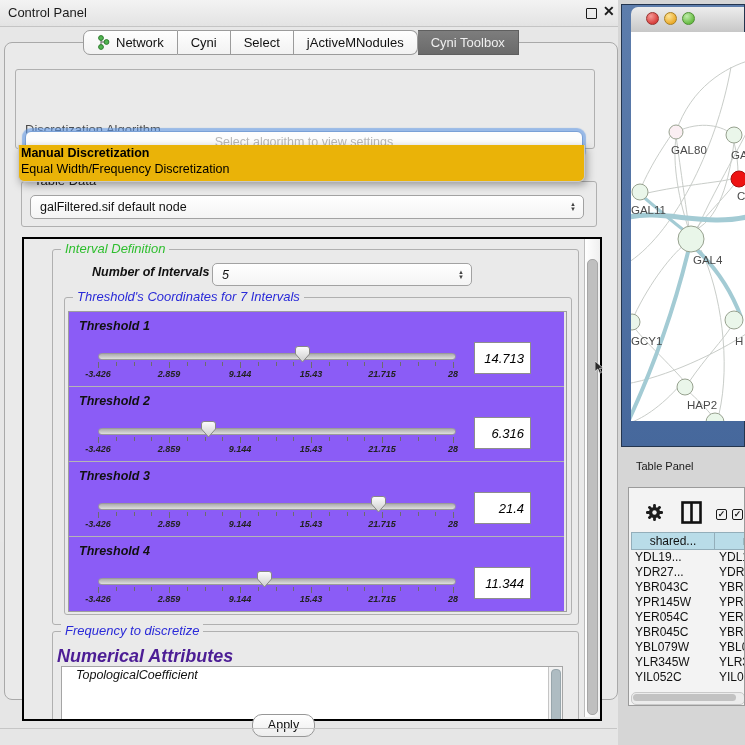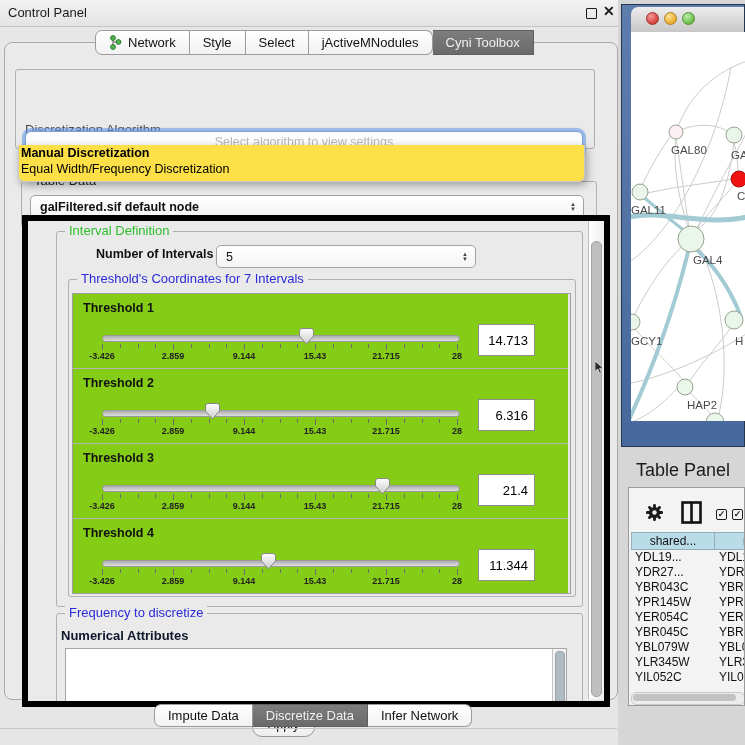--- a/index.html
+++ b/index.html
@@ -9,96 +9,96 @@
   .abs{position:absolute;}
 
   
   #left-panel{left:0;top:0;width:618px;height:542px;background:#e7e7e7;border-right:1px solid #9d9d9d;}
   #titlebar{left:0;top:0;width:618px;height:26px;background:linear-gradient(#f3f3f3,#e3e3e3);border-bottom:1px solid #c4c4c4;}
   #title{left:8px;top:5px;font-size:13px;color:#1a1a1a;}
   #float-btn{left:586px;top:8px;width:9px;height:9px;border:1.5px solid #1a1a1a;border-radius:1px;}
   #close-btn{left:603px;top:3px;font-size:14px;font-weight:bold;color:#1a1a1a;}
 
   
-  .tabrow{display:flex;height:25px;z-index:6;margin-left:12px;}
+  .tabrow{display:flex;height:25px;z-index:6;}
   .tab{display:flex;align-items:center;padding:0 13px;font-size:13px;background:linear-gradient(#fefefe,#f2f2f2);
        border:1px solid #9b9b9b;border-left:none;color:#111;white-space:nowrap;}
   .tab.first{border-left:1px solid #9b9b9b;border-radius:7px 0 0 7px;}
   .tab.last{border-radius:0 7px 7px 0;}
   .tab.selected{background:linear-gradient(#7d7d7d,#6a6a6a);color:#efefef;border-color:#5f5f5f;}
   .tab .ticon{margin-right:6px;display:inline-flex;}
 
   
   #dialog{left:4px;top:42px;width:612px;height:656px;background:#eaeaea;border:1px solid #a9a9a9;border-radius:8px;}
 
   .group{position:absolute;border:1px solid #b0b0b0;border-radius:3px;}
   .group-label{position:absolute;top:-8px;left:8px;background:#eaeaea;padding:0 4px;font-size:13px;line-height:14px;}
   .lbl-green{color:#2ebe2e;}
   .lbl-blue{color:#2a2ad8;}
   .lbl-dark{color:#222;}
 
   
   #algo-label{left:20px;top:79px;font-size:13px;color:#4a4a4a;z-index:1;}
   #algo-combo{left:20px;top:88px;width:558px;height:26px;background:#fdfdfd;border:1px solid #79a0d6;border-radius:6px;
               box-shadow:0 0 1px 3px rgba(96,152,228,.6);z-index:2;text-align:center;font-size:12.5px;color:#b8b8b8;padding-top:3px;box-sizing:border-box;}
-  #algo-popup{left:13px;top:102px;width:565px;height:36px;background:#fde047;border:1px solid #c9c9c9;border-top:none;
+  #algo-popup{left:13px;top:102px;width:565px;height:36px;background:#eab308;border:1px solid #c9c9c9;border-top:none;
               border-radius:0 0 6px 6px;box-shadow:2px 3px 8px rgba(0,0,0,.35);z-index:10;}
   .popup-item{height:16px;line-height:16px;font-size:12.5px;padding-left:2px;color:#000;}
   .popup-item.bold{font-weight:bold;}
 
   
   #tabledata-group{left:16px;top:138px;width:574px;height:44px;border:1px solid #b0b0b0;border-radius:3px;}
   .combo{background:linear-gradient(#ffffff,#f4f4f4);border:1px solid #a2a2a2;border-radius:5px;font-size:12.5px;color:#111;
          display:flex;align-items:center;box-sizing:border-box;padding-left:9px;}
   .combo .stepper{margin-left:auto;margin-right:7px;display:flex;flex-direction:column;line-height:5px;font-size:6px;color:#444;}
 
   
-  #viewport{left:17px;top:172px;width:576px;height:480px;border:6px solid #000000;background:#eaeaea;overflow:hidden;}
+  #viewport{left:17px;top:194px;width:576px;height:480px;border:2px solid #000000;background:#eaeaea;overflow:hidden;font-style:italic;}
   #vscroll{position:absolute;right:0;top:0;width:15px;height:478px;background:linear-gradient(to right,#ffffff,#efefef);border-left:1px solid #bcbcbc;}
   #vscroll-thumb{position:absolute;left:2px;top:20px;width:9px;height:454px;background:#bfbfbf;border:1px solid #a6a6a6;border-radius:5px;}
 
   #interval-group{left:28px;top:10px;width:525px;height:374px;}
   #noi-label{left:68px;top:26px;font-size:12.5px;font-weight:bold;color:#111;}
   #noi-combo{left:188px;top:24px;width:260px;height:23px;}
   #thr-group{left:40px;top:58px;width:506px;height:316px;}
   #thr-stack{position:absolute;left:44px;top:72px;width:497px;background:#e7e7e7;border:1px solid #9e9e9e;}
-  .thr-box{position:relative;width:495px;height:74px;border-top:1px solid #b5b5b5;background:#84cc16;}
+  .thr-box{position:relative;width:495px;height:74px;border-top:1px solid #b5b5b5;background:#8b5cf6;}
   .thr-box:first-child{border-top:none;}
   .thr-label{position:absolute;left:10px;top:7px;font-size:12.5px;font-weight:bold;color:#111;}
   .track{position:absolute;left:29px;top:41px;width:356px;height:5px;border:1px solid #9a9a9a;border-radius:4px;
          background:linear-gradient(#adadad,#dedede);}
   .thumb{position:absolute;top:34px;width:15px;height:17px;}
   .tick{position:absolute;width:1px;background:#6c6c6c;}
   .tick-label{position:absolute;top:57px;transform:translateX(-50%);font-size:9px;font-weight:bold;color:#222;white-space:nowrap;}
   .val-box{position:absolute;left:405px;top:30px;width:57px;height:32px;background:#fff;border:1px solid #8d8d8d;
            font-size:13px;color:#000;text-align:right;line-height:32px;padding-right:6px;box-sizing:border-box;}
 
   #attr-group{left:28px;top:392px;width:525px;height:200px;}
-  #num-label{position:absolute;left:4px;top:14px;font-size:13px;font-weight:bold;color:#0f172a;}
+  #num-label{position:absolute;left:4px;top:14px;font-size:18px;font-weight:bold;color:#4c1d95;}
   #attr-list{position:absolute;left:8px;top:34px;width:500px;height:160px;background:#fff;border:1px solid #a5a5a5;overflow:hidden;}
   .attr-item{font-size:12.5px;line-height:17px;padding-left:14px;color:#111;}
   #attr-scroll{position:absolute;right:0;top:0;width:13px;height:100%;background:#f2f2f2;border-left:1px solid #c5c5c5;}
   #attr-thumb{position:absolute;left:2px;top:2px;width:8px;height:95%;background:#aebcc2;border:1px solid #98a6ac;border-radius:4px;}
 
   #apply-btn{left:247px;top:671px;width:61px;height:21px;background:linear-gradient(#ffffff,#ededed);
              border:1px solid #979797;border-radius:10px;font-size:12.5px;text-align:center;line-height:20px;color:#111;}
   #bottom-edge{left:0px;top:728px;width:617px;height:1px;background:#c6c6c6;}
 
   
   #right-bg{left:618px;top:0;width:127px;height:745px;background:#d6d6d6;text-decoration:underline;}
   #netwin{left:621px;top:4px;width:124px;height:443px;background:linear-gradient(#5d7dac,#46689c);border:1px solid #24354e;box-sizing:border-box;}
   #net-titlebar{position:absolute;left:9px;top:2px;right:0;height:25px;background:linear-gradient(#ededed,#c7c7c7);
                 border-bottom:1px solid #8f8f8f;border-top-left-radius:7px;}
   .light{position:absolute;top:5px;width:13px;height:13px;border-radius:50%;box-sizing:border-box;}
   #light-red{left:15px;background:radial-gradient(circle at 35% 30%,#f59a97,#d8403d 70%);border:1px solid #97312e;}
   #light-yellow{left:33px;background:radial-gradient(circle at 35% 30%,#fbe49a,#ecac2c 70%);border:1px solid #a97f22;}
   #light-green{left:51px;background:radial-gradient(circle at 35% 30%,#c0ecab,#69bd45 70%);border:1px solid #4e8f33;}
   #net-canvas{position:absolute;left:9px;top:27px;width:115px;height:389px;background:#ffffff;overflow:hidden;}
 
-  #tp-title{left:636px;top:460px;font-size:18px;color:#1a1a1a;}
+  #tp-title{left:636px;top:460px;font-size:11px;color:#1a1a1a;}
   #tp-container{left:628px;top:487px;width:117px;height:219px;background:#f3f3f3;border:1px solid #9b9b9b;box-sizing:border-box;overflow:hidden;}
   #tp-header-row{position:absolute;left:0;top:44px;width:200px;height:18px;}
   .th-cell{position:absolute;top:0;height:18px;background:#b9dce8;border:1px solid #93aeba;box-sizing:border-box;
            font-size:12px;color:#111;line-height:16px;}
   #tp-rows{position:absolute;left:0;top:62px;width:200px;height:141px;overflow:hidden;}
   .tp-row{position:relative;height:15px;font-size:12px;color:#111;}
   .tp-c1{position:absolute;left:6px;top:0;white-space:nowrap;}
   .tp-c2{position:absolute;left:90px;top:0;white-space:nowrap;}
   #tp-hscroll{position:absolute;left:2px;top:204px;width:112px;height:11px;background:#ececec;border:1px solid #c9c9c9;border-radius:5px;}
   #tp-hthumb{position:absolute;left:1px;top:1px;width:103px;height:7px;background:#c2c2c2;border-radius:4px;}
@@ -127,21 +127,21 @@
             <line x1="4" y1="3" x2="4" y2="12" stroke="#7a7a7a" stroke-width="1.2"></line>
             <line x1="4" y1="7" x2="9" y2="7" stroke="#7a7a7a" stroke-width="1.2"></line>
             <circle cx="4" cy="3" r="2.4" fill="#52b552" stroke="#2c7a2c"></circle>
             <circle cx="4" cy="12" r="2.4" fill="#52b552" stroke="#2c7a2c"></circle>
             <circle cx="9.5" cy="7" r="2.4" fill="#52b552" stroke="#2c7a2c"></circle>
           </svg>
         </span>
         <span>Network</span>
       </div>
       <div class="tab">
-          <span>Style</span>
+          <span>Cyni</span>
         </div>
       <div class="tab">
           <span>Select</span>
         </div>
       <div class="tab last">
           <span>jActiveMNodules</span>
         </div>
       <div class="tab selected">
           <span>Cyni Toolbox</span>
         </div>
@@ -154,21 +154,21 @@
       <div class="abs" id="algo-combo">
         <span>Select algorithm to view settings</span>
       </div>
       <div class="abs" id="algo-popup">
         <div class="popup-item bold">Manual Discretization</div>
         <div class="popup-item">Equal Width/Frequency Discretization</div>
       </div>
 
       <div class="abs" id="tabledata-group">
         <div class="group-label lbl-dark">Table Data</div>
-        <div class="combo" style="position:absolute;left:8px;top:13px;width:554px;height:24px;font-weight:bold;">
+        <div class="combo" style="position:absolute;left:8px;top:13px;width:554px;height:24px;">
           <span>galFiltered.sif default node</span>
           <span class="stepper">
               <span>▲</span>
               <span>▼</span>
             </span>
         </div>
       </div>
 
       <div class="abs" id="viewport">
 
@@ -352,46 +352,36 @@
                 </svg></div>
               <div class="val-box">11.344</div>
             </div>
           </div>
 
         <div class="group" id="attr-group">
           <div class="group-label lbl-blue">Frequency to discretize</div>
           <div id="num-label">Numerical Attributes</div>
           <div id="attr-list">
             <div id="attr-items">
+                <div class="attr-item">TopologicalCoefficient</div>
               </div>
             <div id="attr-scroll">
                 <div id="attr-thumb"></div>
               </div>
           </div>
         </div>
 
         <div id="vscroll">
           <div id="vscroll-thumb"></div>
         </div>
       </div>
 
       <div class="abs" id="apply-btn">Apply</div>
     </div>
 
-    <div class="abs tabrow" style="left:142px;top:704px;height:23px;">
-      <div class="tab first" style="height:21px;">
-          <span>Impute Data</span>
-        </div>
-      <div class="tab selected" style="height:21px;">
-          <span>Discretize Data</span>
-        </div>
-      <div class="tab last" style="height:21px;">
-          <span>Infer Network</span>
-        </div>
-    </div>
     <div class="abs" id="bottom-edge"></div>
   </div>
 
   <div id="right-bg" class="abs">
 
     <div class="abs" id="netwin" style="left:3px;">
       <div id="net-titlebar">
         <div class="light" id="light-red"></div>
         <div class="light" id="light-yellow"></div>
         <div class="light" id="light-green"></div>

